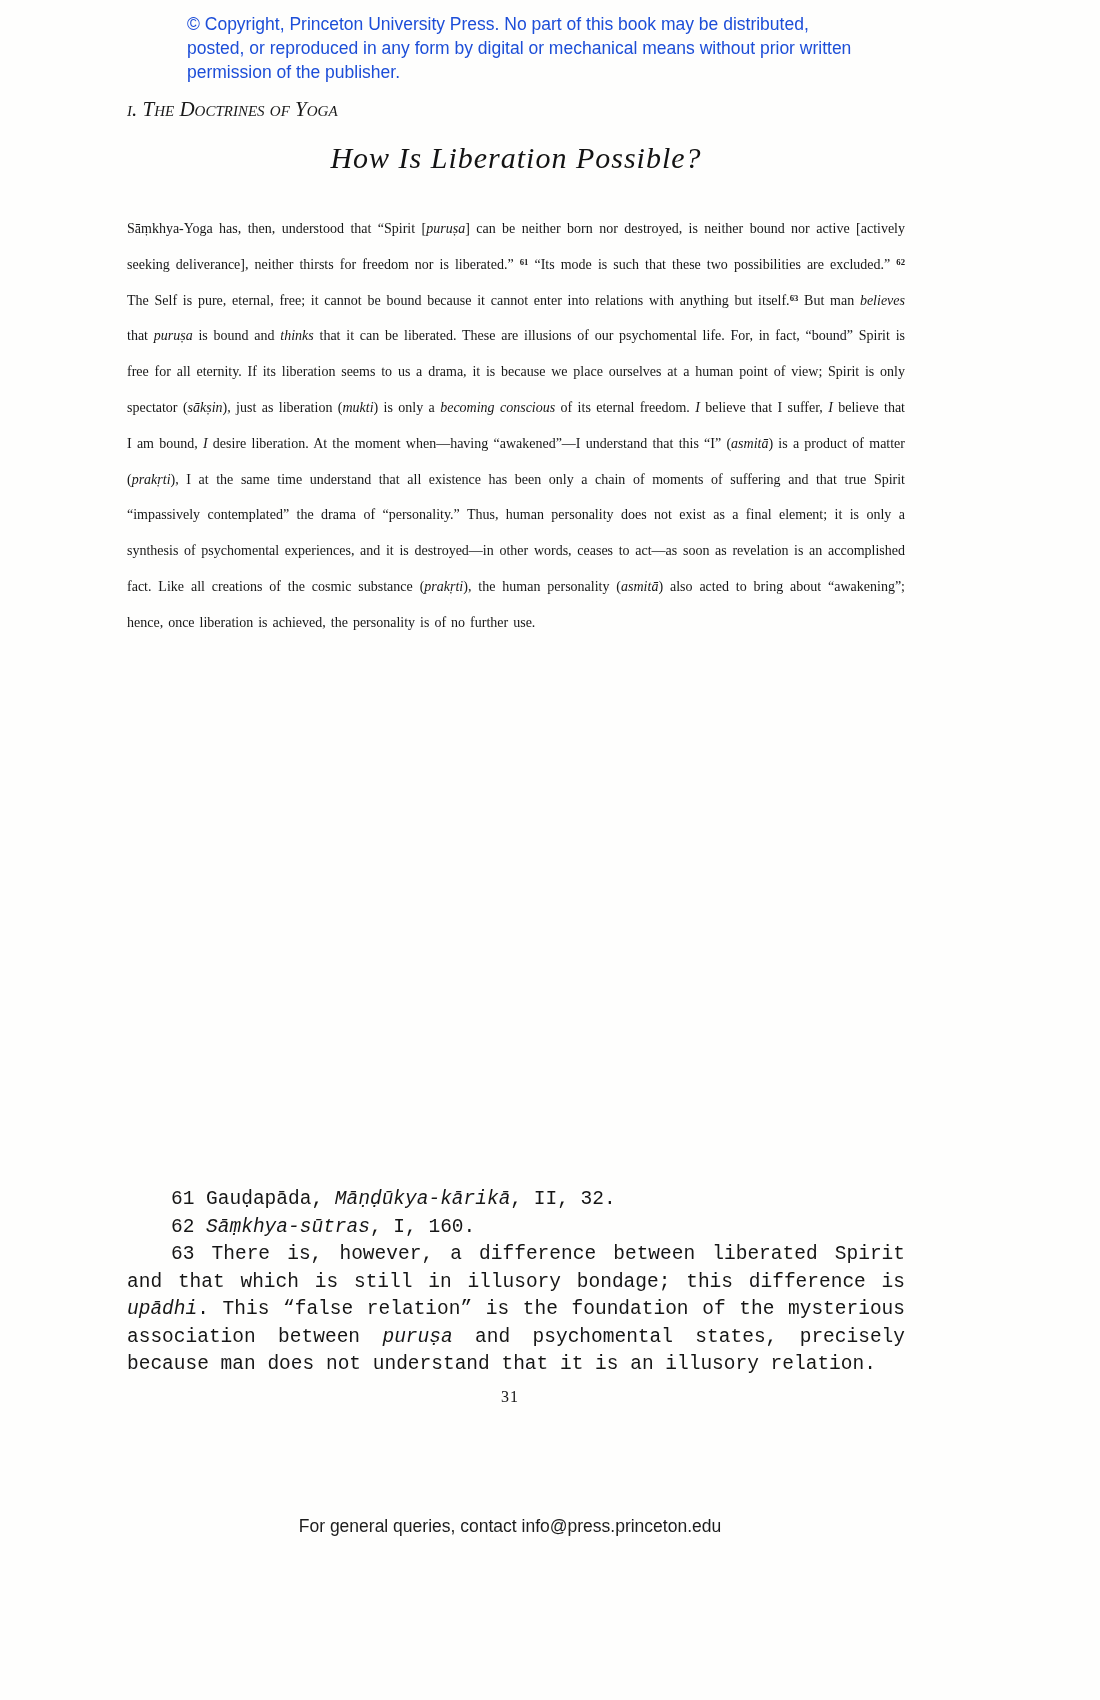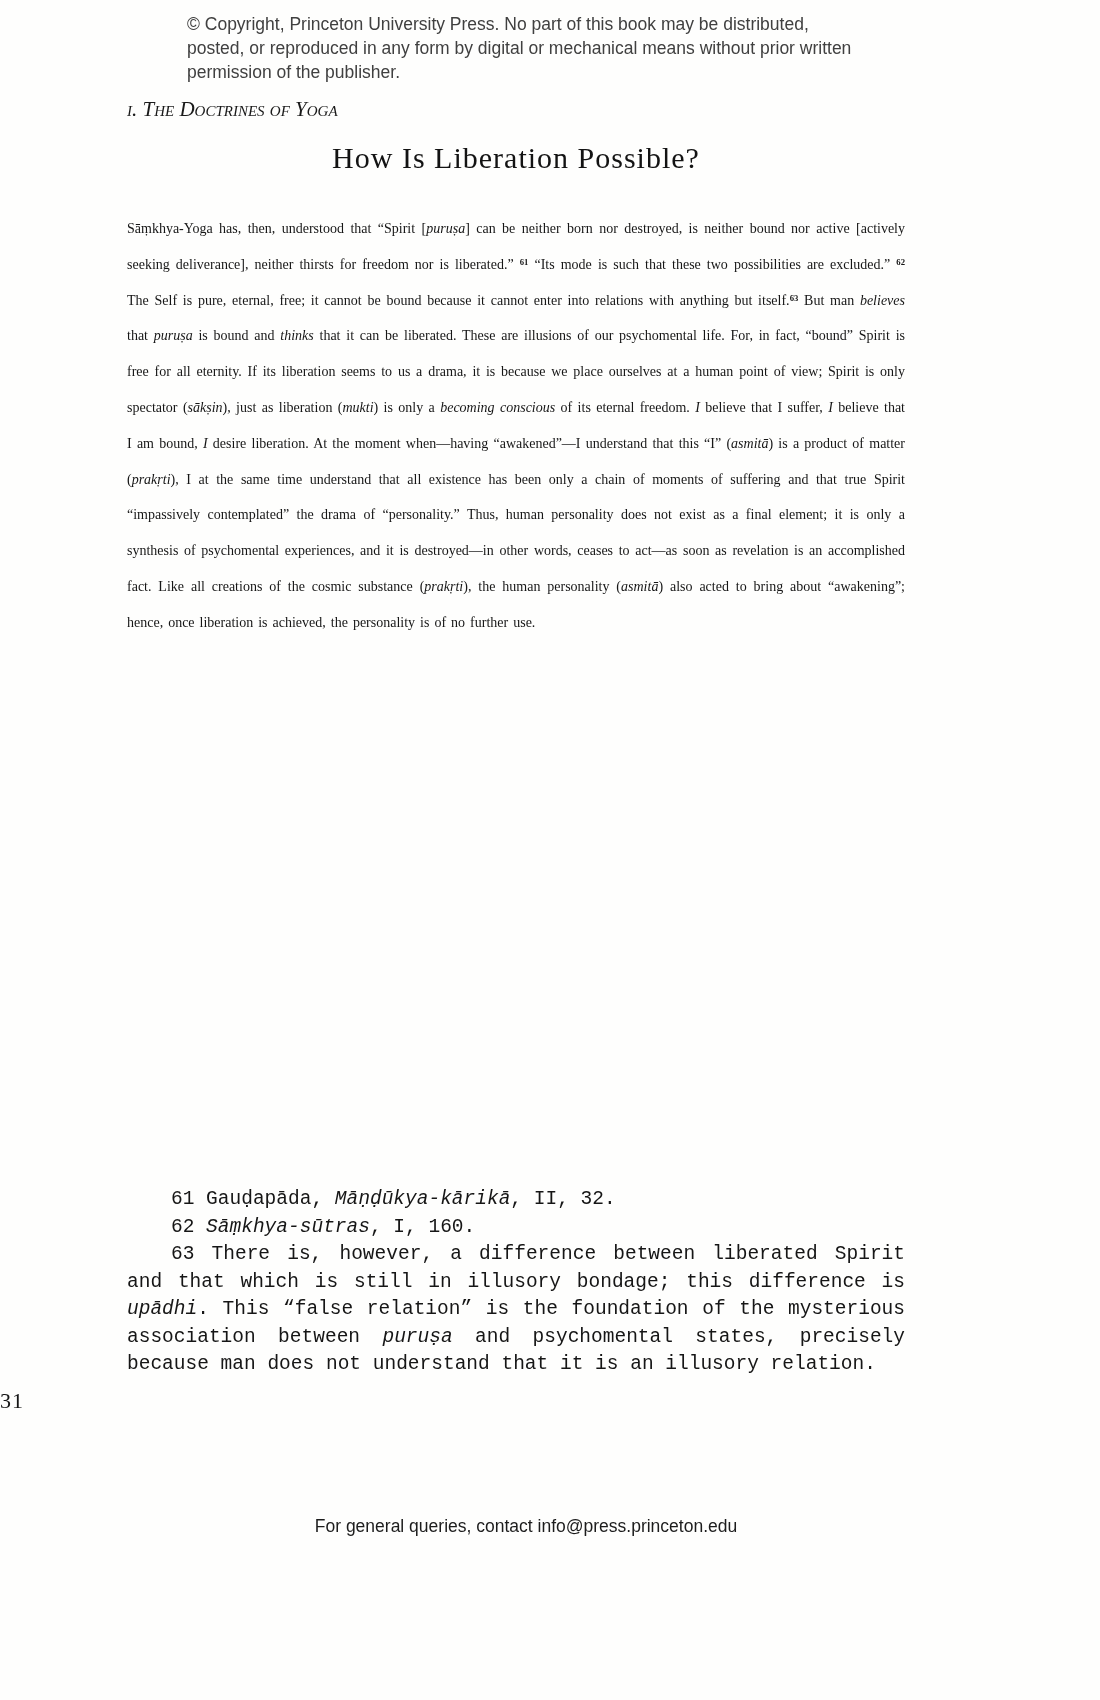--- a/index.html
+++ b/index.html
@@ -11,34 +11,35 @@
     background:#fefefd;
     color:#161616;
     font-family:"Liberation Serif","DejaVu Serif",serif;
     overflow:hidden;
   }
   .copyright {
     position:absolute;
     left:187px; top:12px; width:668px;
     font-family:"Liberation Sans","DejaVu Sans",sans-serif;
     font-size:17.5px; line-height:24px;
-    color:#404040;
+    color:#1d4ed8;
   }
   .running-head {
     position:absolute;
     left:127px; top:97px; width:690px;
     font-style:italic;
     font-variant:small-caps;
     font-size:21px;
     color:#1a1a1a;
   }
   .title {
     position:absolute;
     left:127px; top:141px; width:778px;
     text-align:center;
+    font-style:italic;
     font-weight:400;
     font-size:30px;
     letter-spacing:1px;
     color:#131313;
   }
   .body-text {
     position:absolute;
     left:127px; top:211px; width:778px;
     font-size:14px; line-height:35.8px;
     text-align:justify;
@@ -56,28 +57,28 @@
   .footnotes {
     position:absolute;
     left:127px; top:1186px; width:778px;
     font-size:19.5px; line-height:27.5px;
     text-align:justify;
   }
   .fn { text-indent:44px;font-family:Liberation Mono, monospace; }
   .page-number {
     position:absolute;
     left:0; top:1388px; width:1020px;
-    text-align:left;
-    font-size:22px;
+    text-align:center;
+    font-size:16px;
     letter-spacing:1px;
     color:#151515;
   }
   .queries {
     position:absolute;
-    left:16px; top:1516px; width:1020px;
+    left:0; top:1516px; width:1020px;
     text-align:center;
     font-family:"Liberation Sans","DejaVu Sans",sans-serif;
     font-size:17.5px;
     color:#1c1c1c;
   }
 </style>
 </head>
 <body>
 
 <div class="page">

